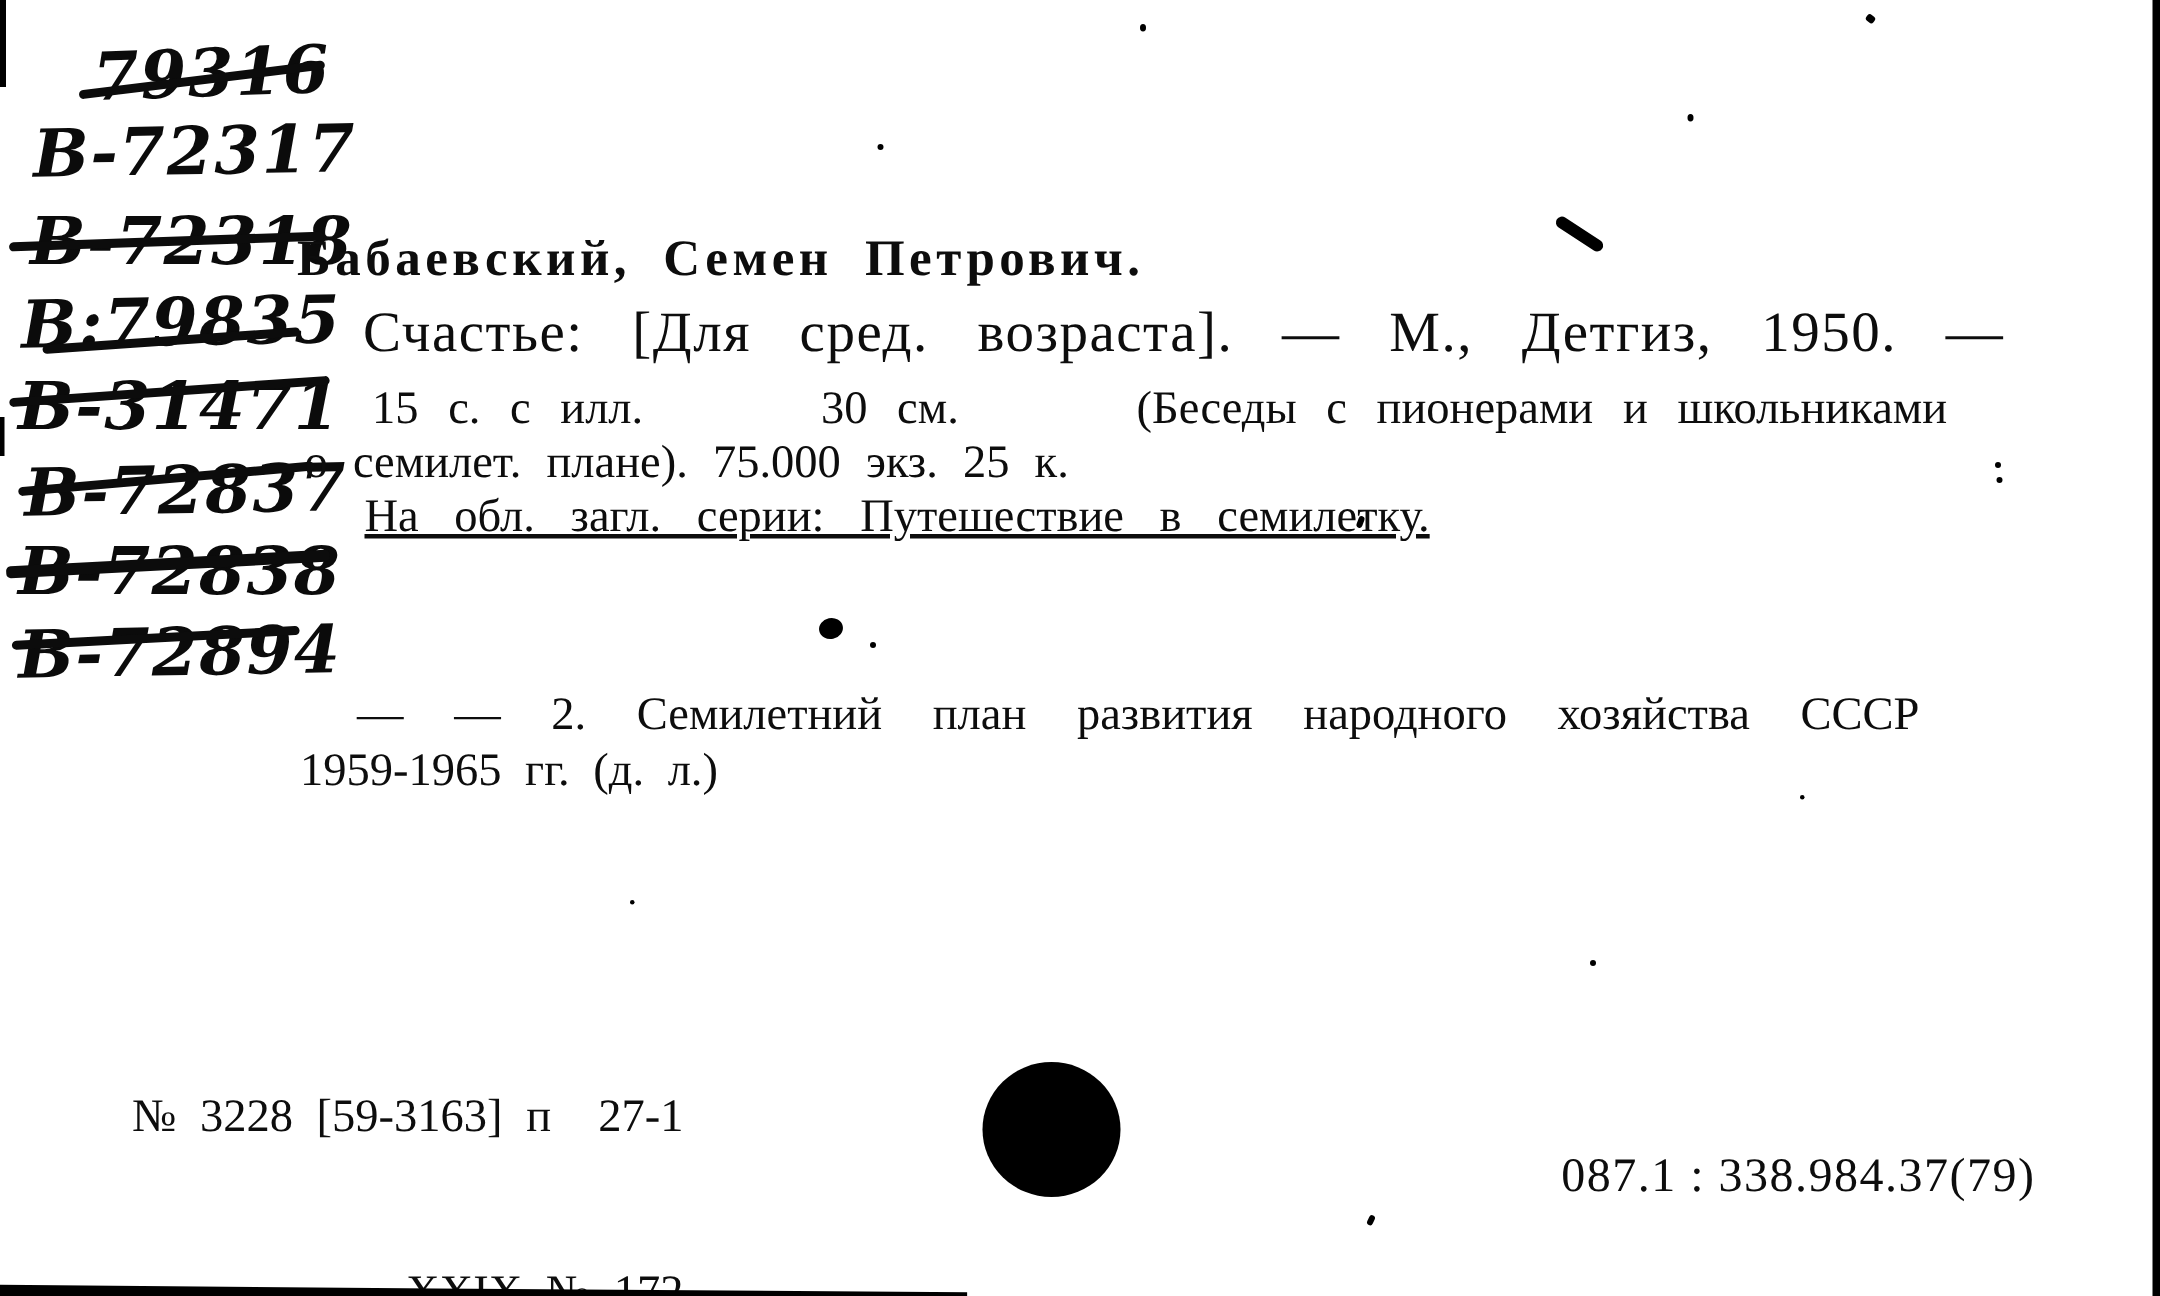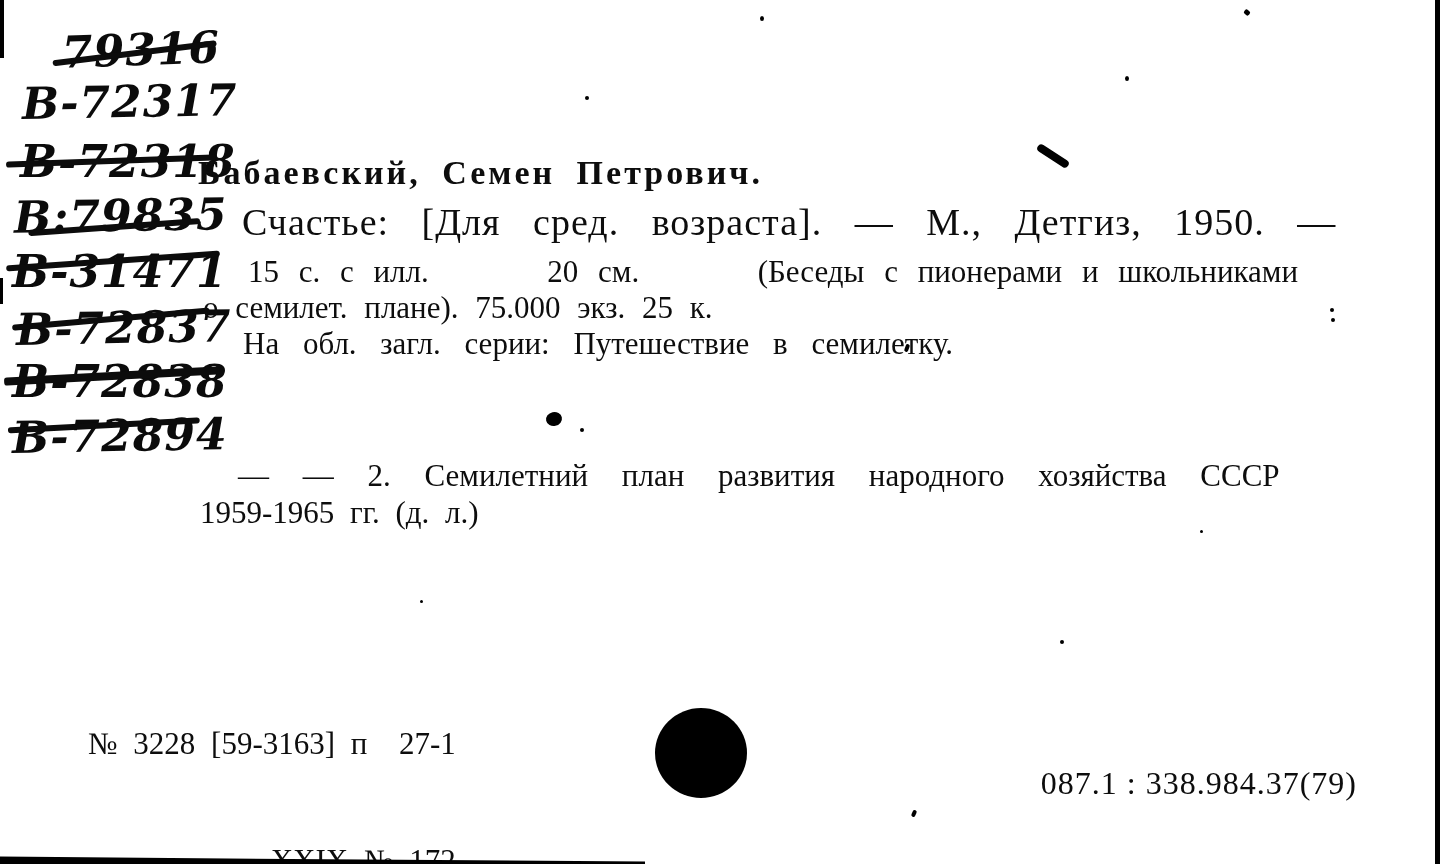--- a/index.html
+++ b/index.html
@@ -43,21 +43,21 @@
   .cn7 .strike{left:-8px;width:216px;top:16px;height:8px;transform:rotate(-3deg);}
   .cn8{left:12px;top:410px;transform:rotate(-1deg);}
   .cn8 .strike{left:-4px;width:192px;top:12px;transform:rotate(-2deg);}
 
   
   .line{position:absolute;white-space:pre-wrap;}
   .heading{left:198px;top:154px;font-size:34px;font-weight:700;letter-spacing:3px;word-spacing:10px;}
   .titleline{left:242px;top:200px;font-size:38px;letter-spacing:1px;word-spacing:22px;}
   .collation{left:248px;top:254px;font-size:31px;word-spacing:12px;}
   .collation2{left:203px;top:290px;font-size:31px;word-spacing:9px;}
-  .series{left:243px;top:326px;font-size:31px;word-spacing:16px;}
+  .series{left:243px;top:326px;font-size:31px;word-spacing:16px;text-decoration:underline;}
   .tracing1{left:238px;top:458px;font-size:31px;word-spacing:26px;}
   .tracing2{left:200px;top:495px;font-size:31px;word-spacing:8px;text-align:right;}
   .footerleft{left:88px;top:646px;font-size:31px;line-height:39px;word-spacing:8px;}
   .footerleft div{white-space:pre-wrap;text-align:right;}
   .footerright{right:83px;top:688px;font-size:32px;line-height:38px;text-align:right;letter-spacing:1px;}
 
   
   .hole{
     position:absolute;left:655px;top:708px;width:92px;height:90px;
     background:#000;border-radius:50%;
@@ -112,21 +112,21 @@
     <span>В-72838</span>
     <div class="strike"></div>
   </div>
   <div class="callnum cn8">
     <span>В-72894</span>
     <div class="strike"></div>
   </div>
 
   <div class="line heading">Бабаевский, Семен Петрович.</div>
   <div class="line titleline">Счастье: [Для сред. возраста]. — М., Детгиз, 1950. —</div>
-  <div class="line collation">15 с. с илл.      20 см.      (Беседы с пионерами и школьниками</div>
+  <div class="line collation">15 с. с илл.      30 см.      (Беседы с пионерами и школьниками</div>
   <div class="line collation2">о семилет. плане). 75.000 экз. 25 к.</div>
   <div class="line series">На обл. загл. серии: Путешествие в семилетку.</div>
   <div class="line tracing1">— — 2. Семилетний план развития народного хозяйства СССР</div>
   <div class="line tracing2">1959-1965 гг. (д. л.)</div>
 
   <div class="line footerleft">
     <div>№ 3228 [59-3163] п  27-1</div>
     <div>XXIX № 172</div>
     
   </div>

